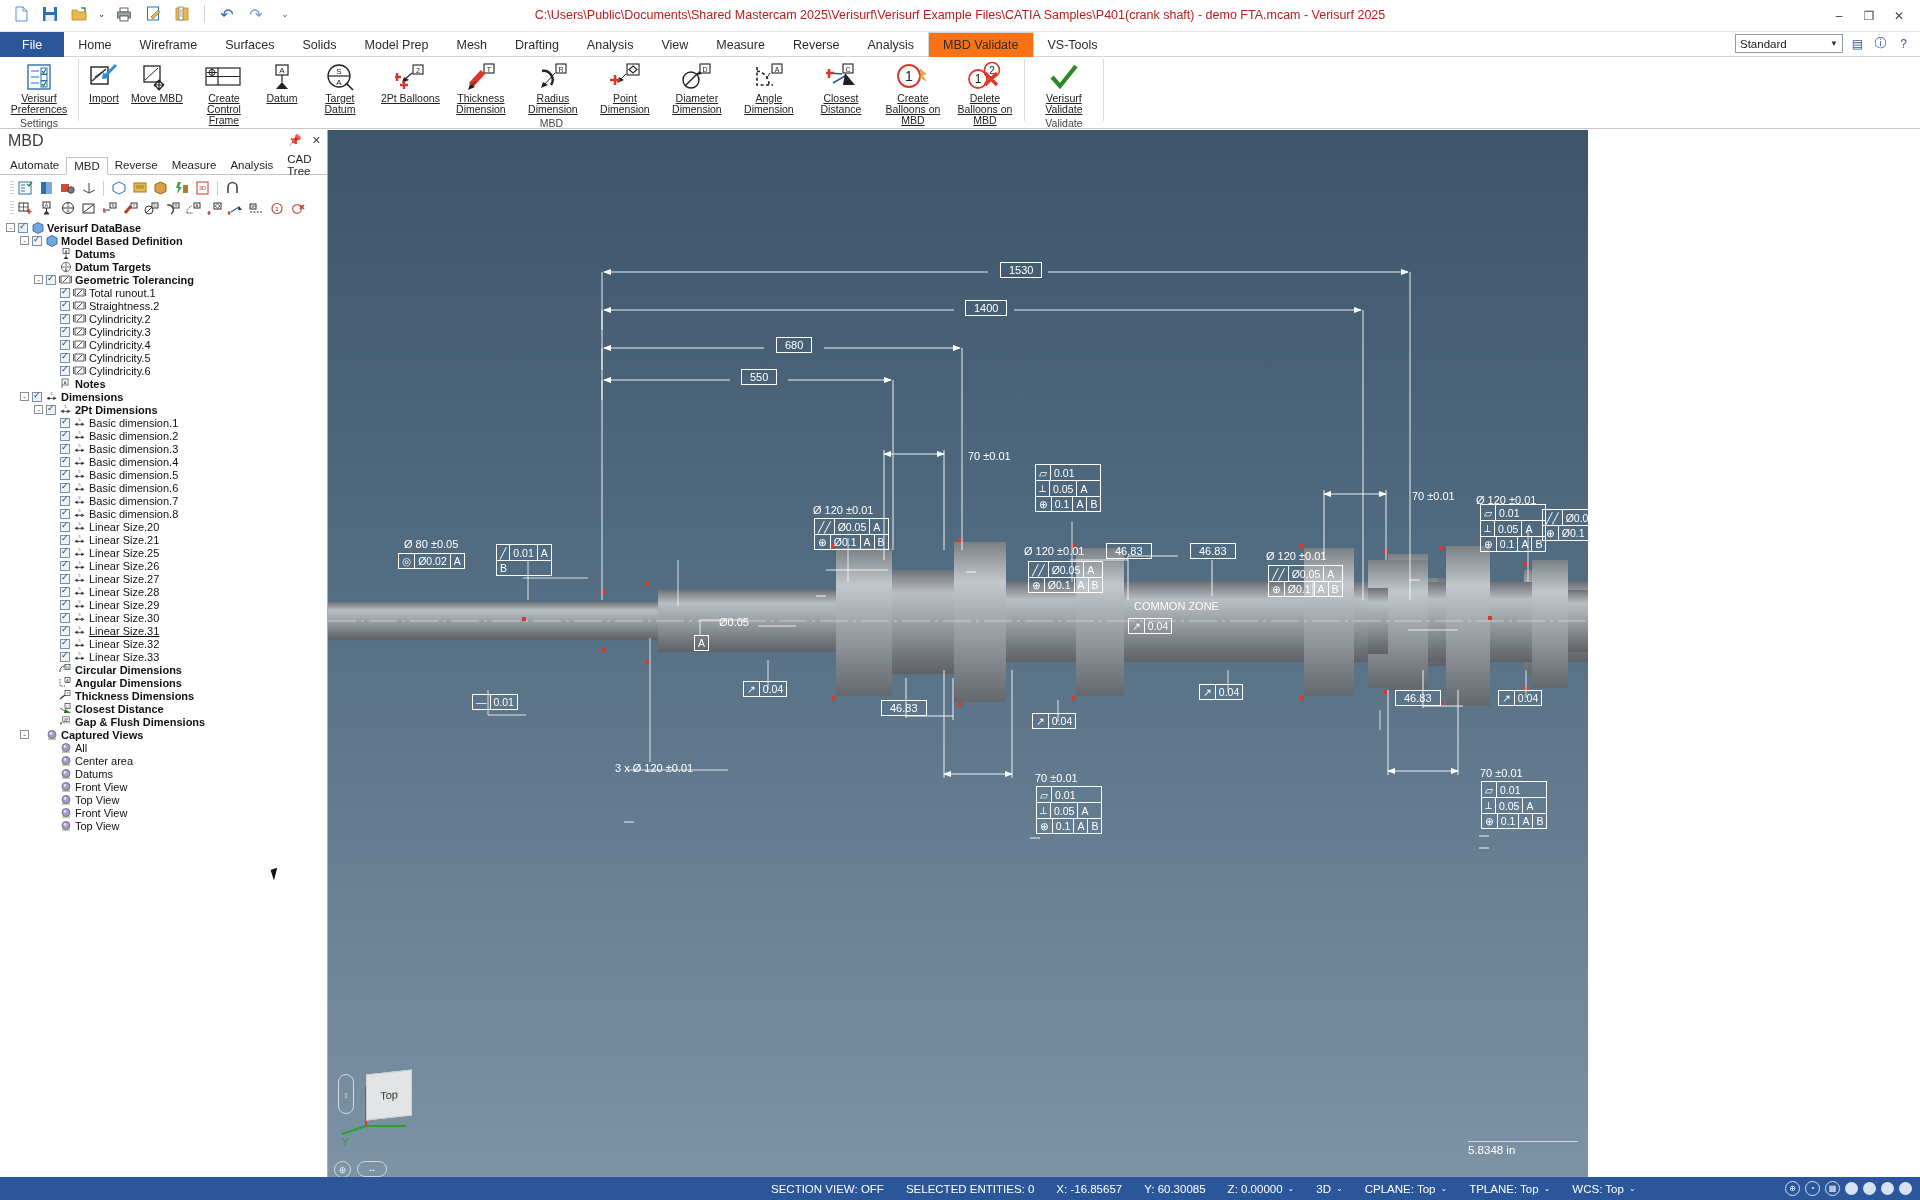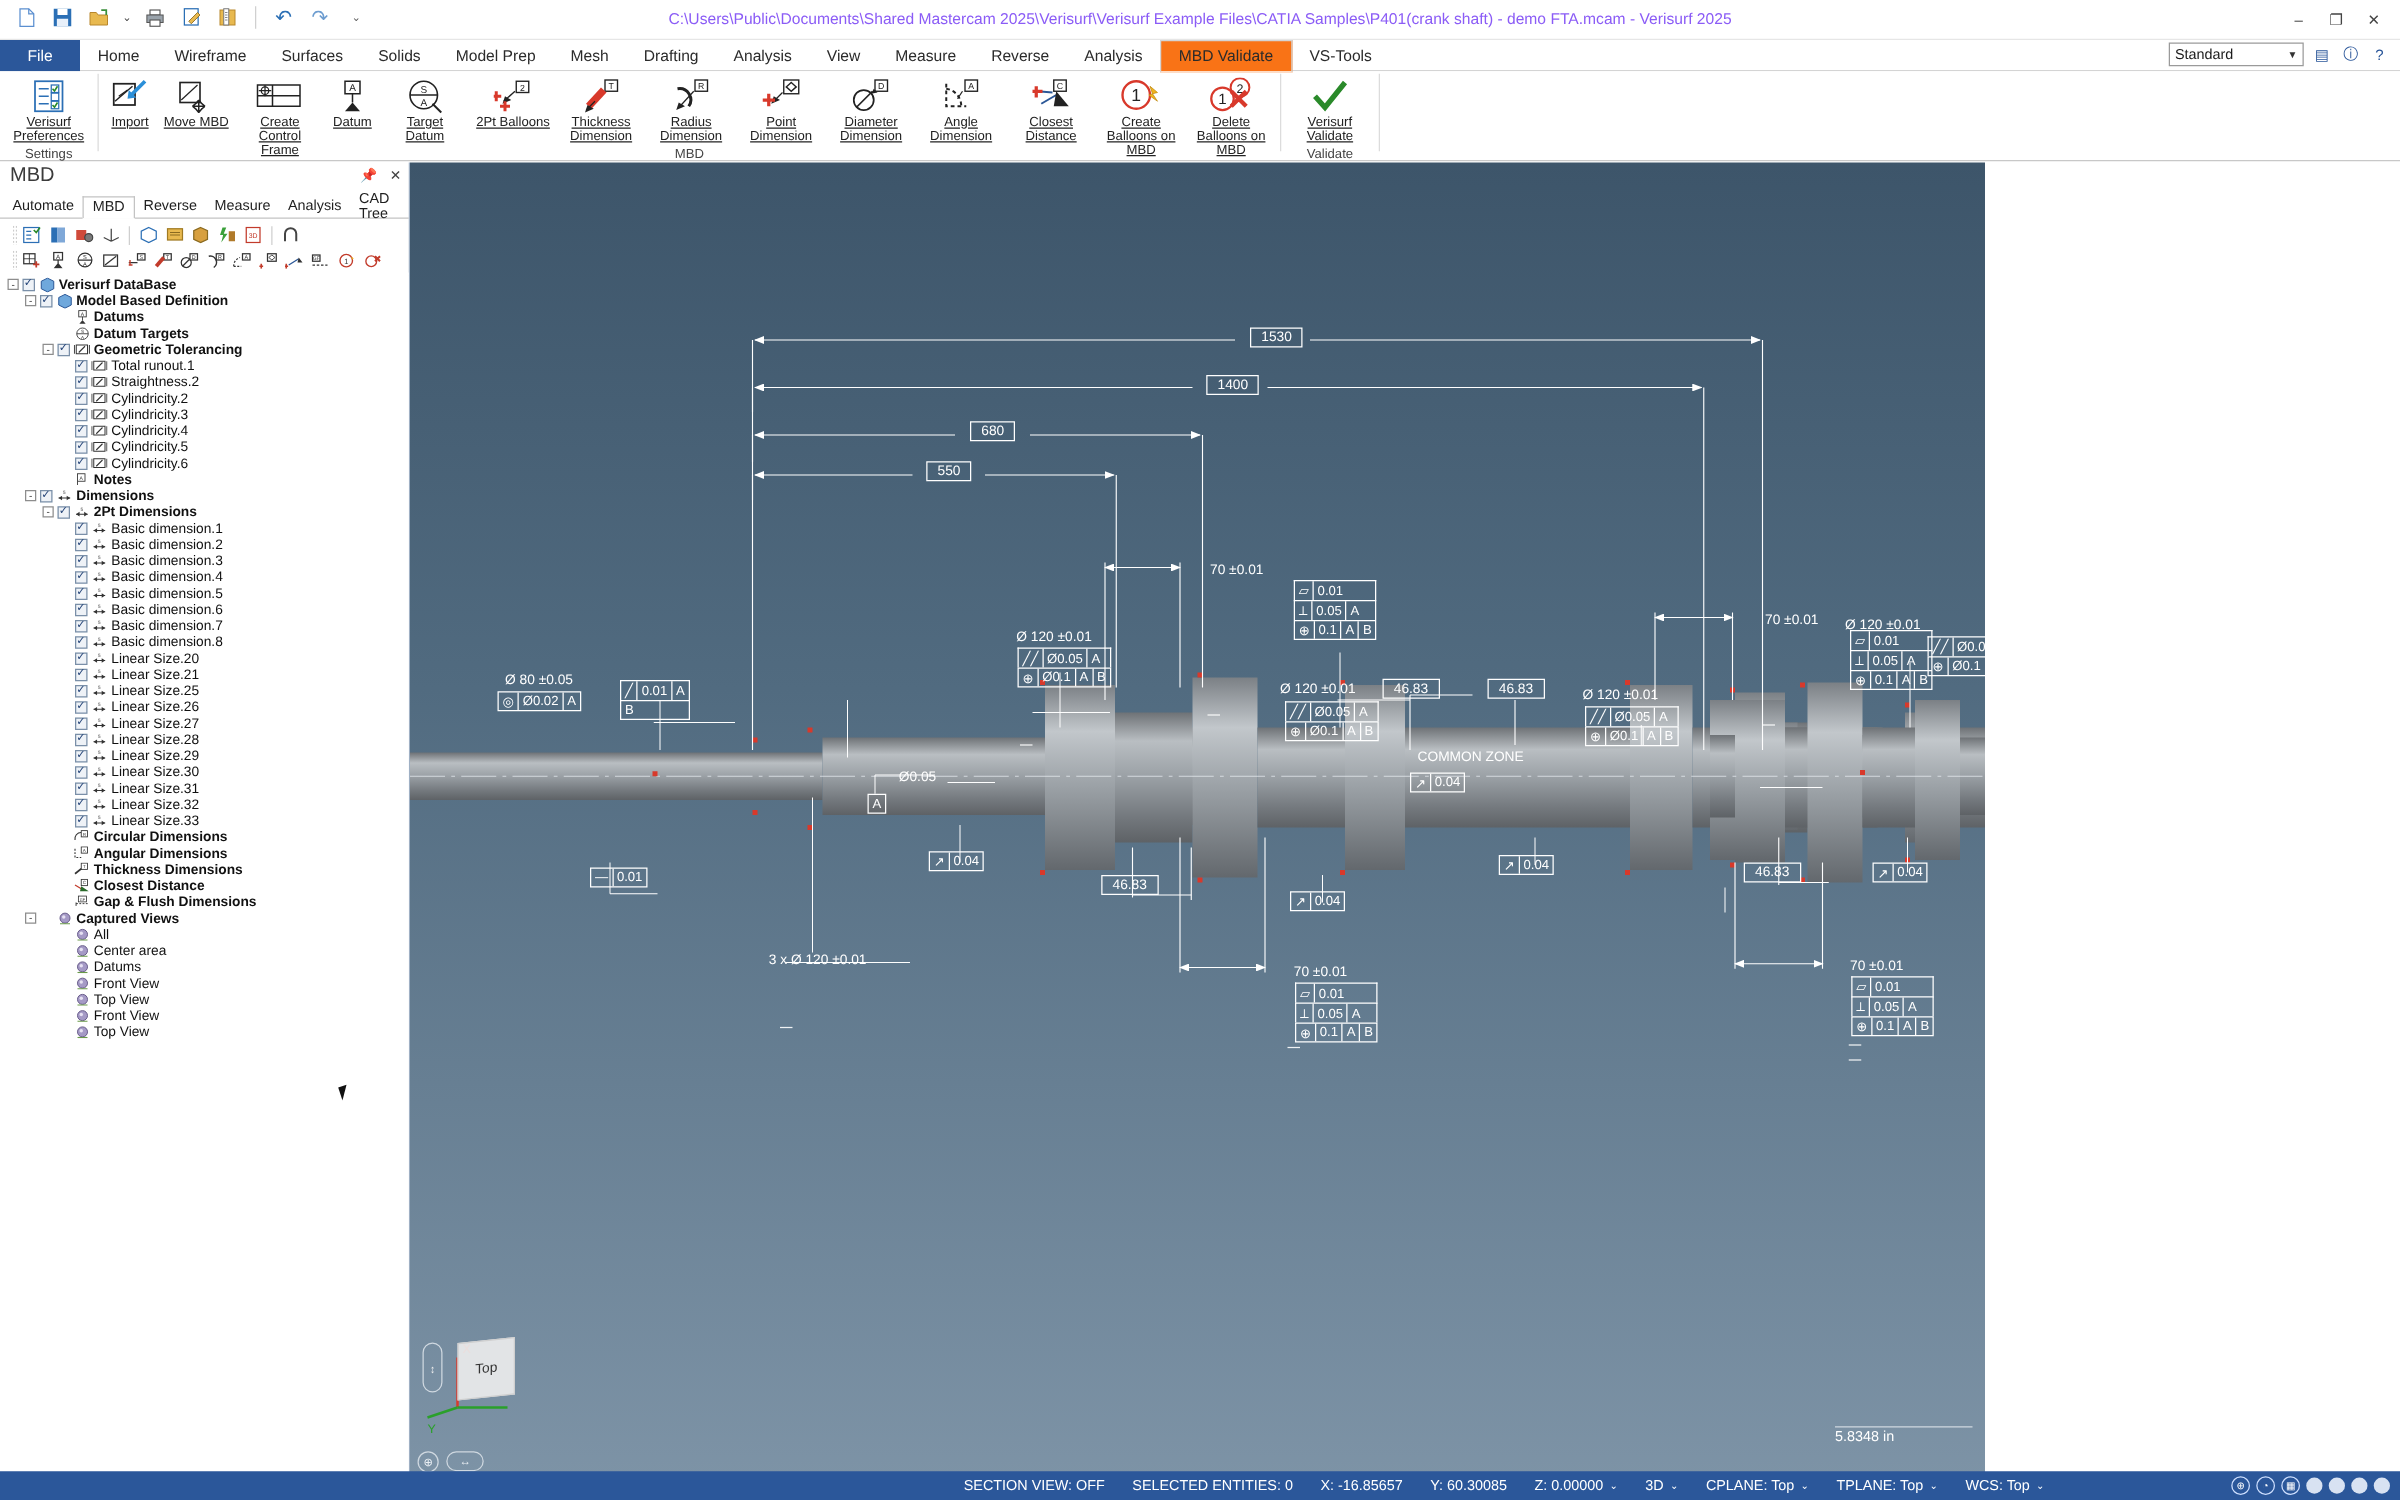--- a/index.html
+++ b/index.html
@@ -19,21 +19,21 @@
     background: #ffffff; border-bottom: 1px solid #e6e6e6;
   }
   .qat { position: absolute; left: 10px; top: 3px; display: flex; align-items: center; gap: 7px; }
   .qat-ico {
     width: 22px; height: 22px; display: flex; align-items: center; justify-content: center;
     font-size: 14px; color: #3a3a3a; cursor: default;
   }
   .qat-sep { width: 1px; height: 18px; background: #d0d0d0; margin: 0 4px; }
   .title-text {
     position: absolute; left: 0; right: 0; top: 8px; text-align: center;
-    font-size: 12.5px; color: #8b5cf6; pointer-events: none;
+    font-size: 12.5px; color: #b91c1c; pointer-events: none;
   }
   .winbtns { position: absolute; right: 6px; top: 4px; display: flex; gap: 0px; }
   .winbtn {
     width: 30px; height: 24px; display: flex; align-items: center; justify-content: center;
     font-size: 12px; color: #444;
   }
 
   
   .ribbon-tabs {
     position: absolute; top: 32px; left: 0; width: 1920px; height: 25px;
@@ -1113,21 +1113,21 @@
           <span class="ticon">
             <svg width="14" height="11" viewBox="0 0 14 11">
               <text x="7" y="4.4" font-size="4" text-anchor="middle" fill="#333" font-family="sans-serif">5</text>
               <line x1="2" y1="7.5" x2="12" y2="7.5" stroke="#333" stroke-width="0.9"></line>
               <path d="M2,7.5 l3,-2 v4 z" fill="#333"></path>
               <path d="M12,7.5 l-3,-2 v4 z" fill="#333"></path>
             </svg>
           </span>
           <span class="tlabel">Linear Size.30</span>
         </div>
-        <div class="trow" style="padding-left: 42px;">
+        <div class="trow" style="padding-left: 42px; text-decoration: underline;">
           <span class="texp none"></span>
           <span class="tchk"></span>
           <span class="ticon">
             <svg width="14" height="11" viewBox="0 0 14 11">
               <text x="7" y="4.4" font-size="4" text-anchor="middle" fill="#333" font-family="sans-serif">5</text>
               <line x1="2" y1="7.5" x2="12" y2="7.5" stroke="#333" stroke-width="0.9"></line>
               <path d="M2,7.5 l3,-2 v4 z" fill="#333"></path>
               <path d="M12,7.5 l-3,-2 v4 z" fill="#333"></path>
             </svg>
           </span>

